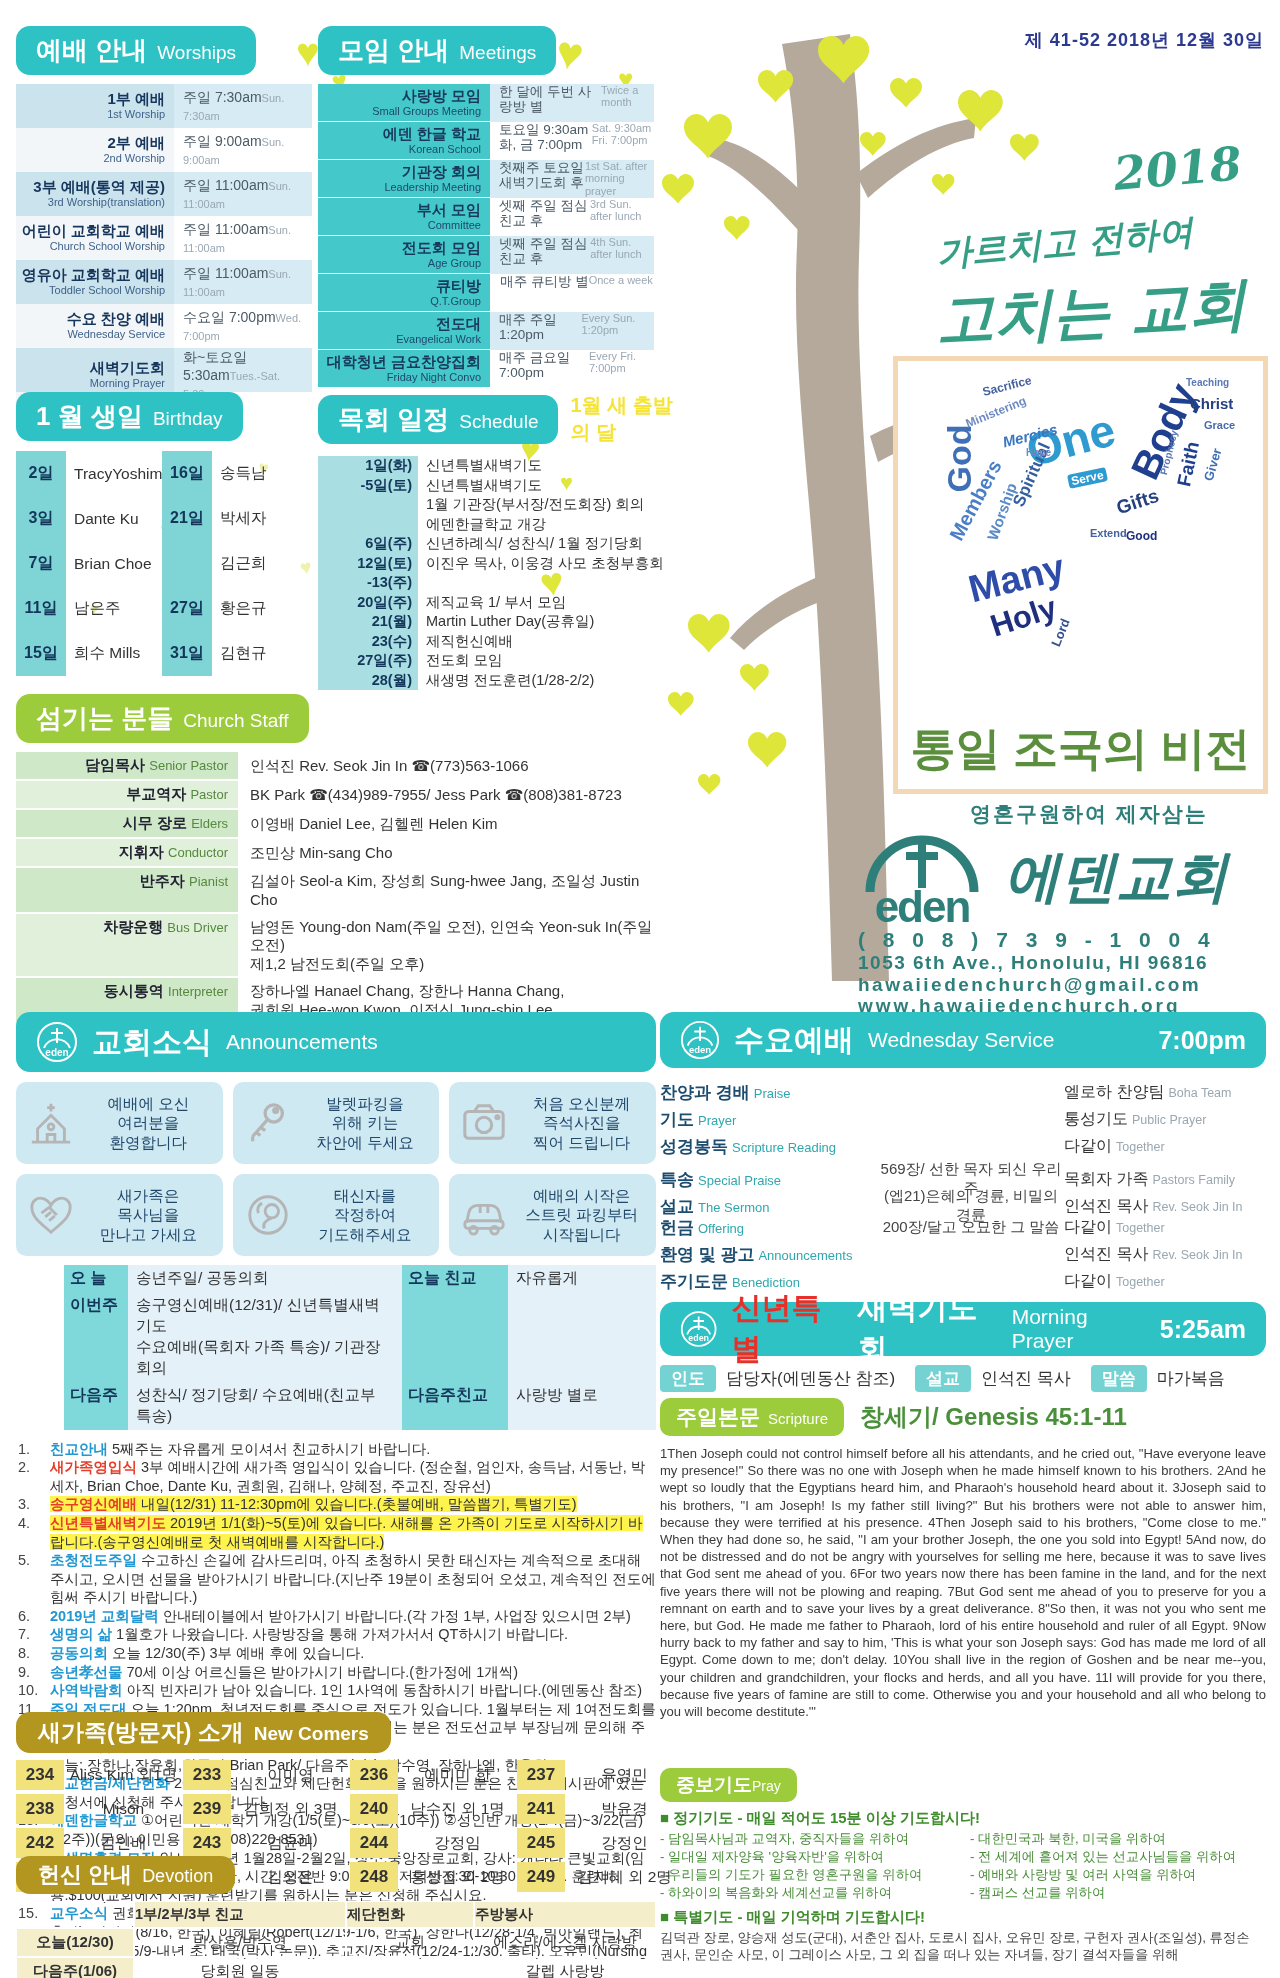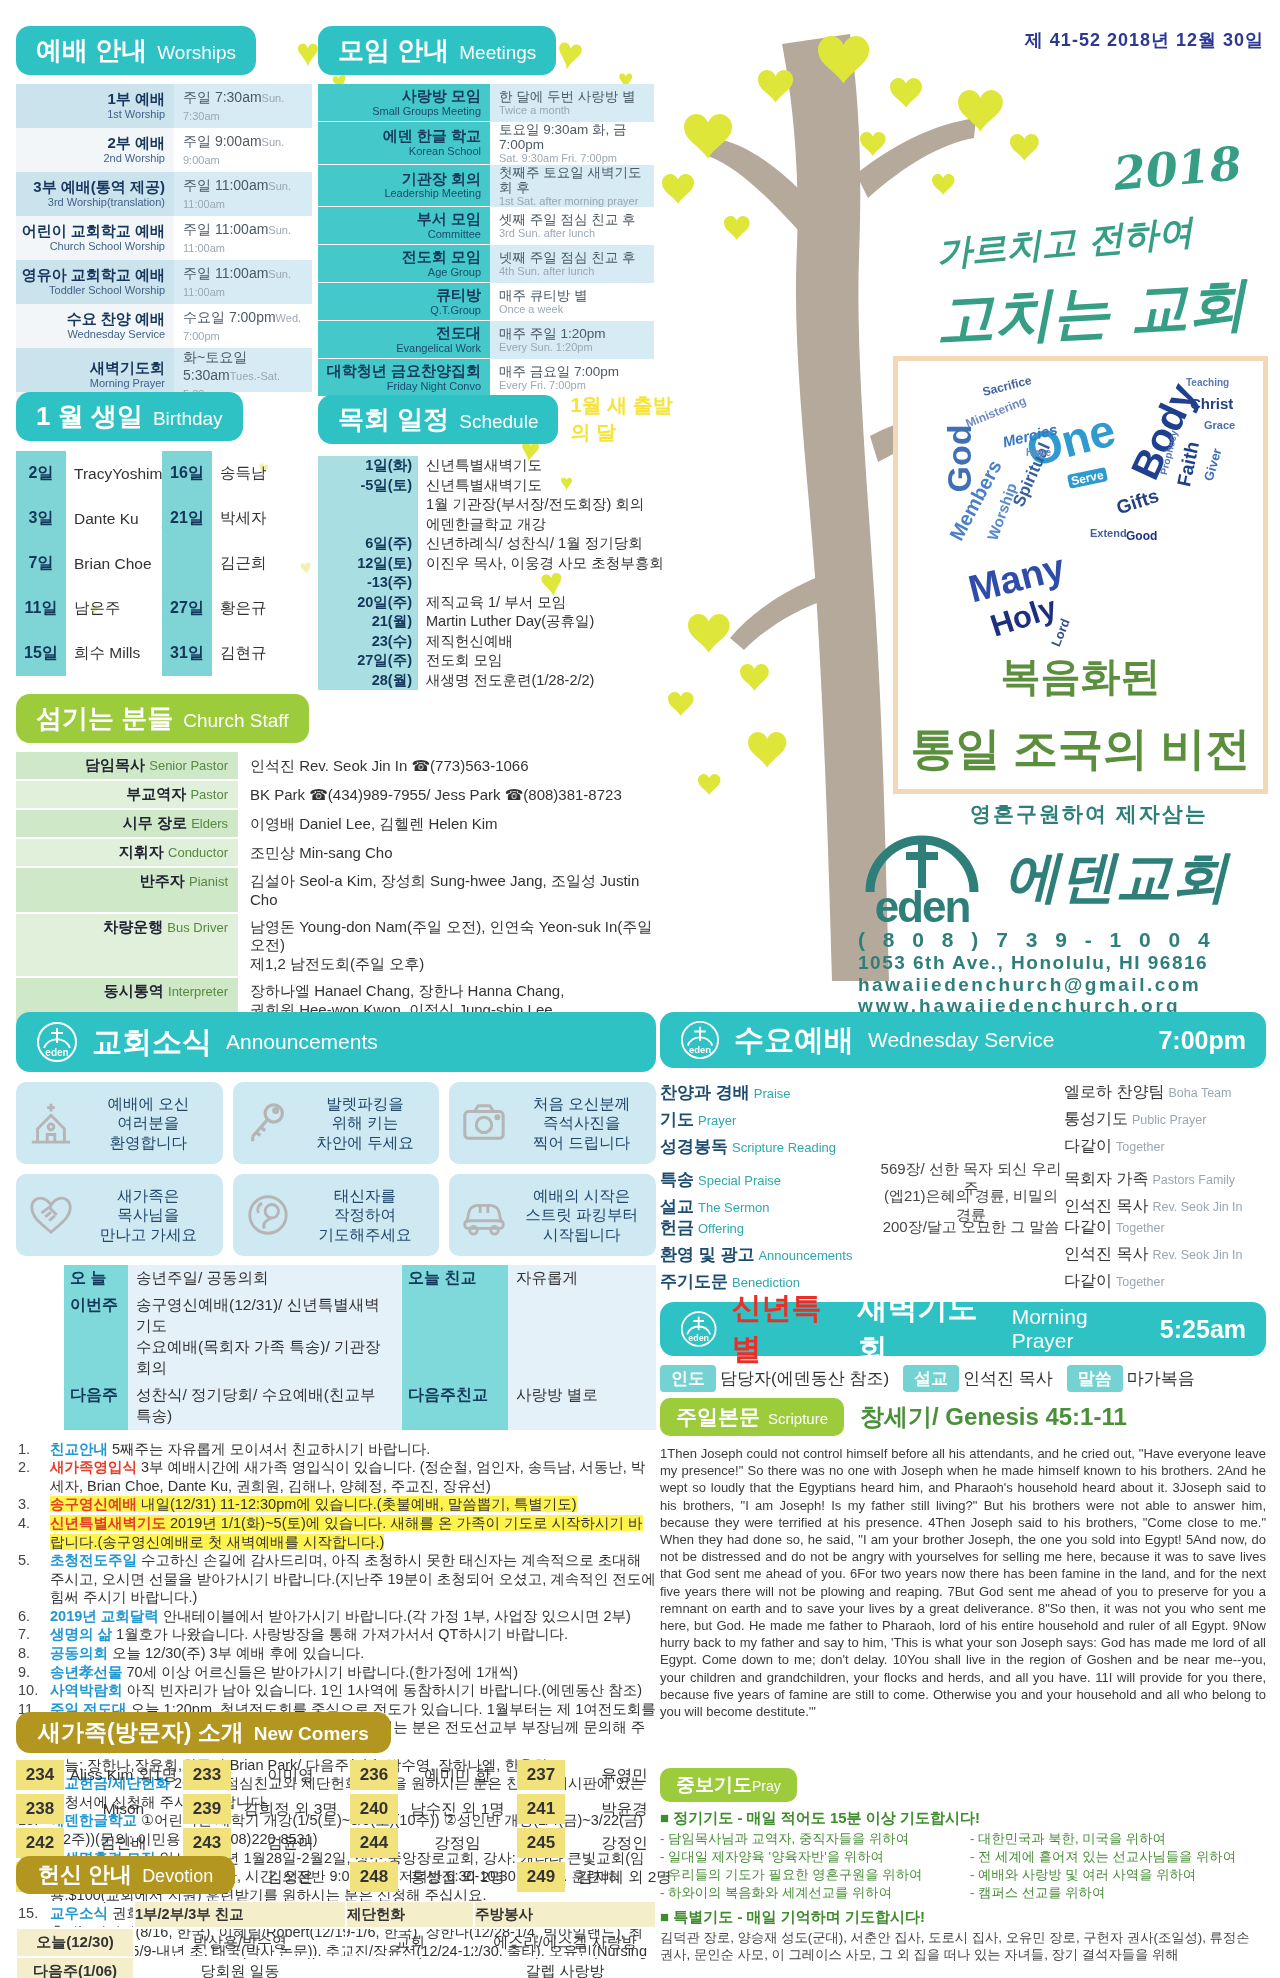--- a/index.html
+++ b/index.html
@@ -20,21 +20,21 @@
   .wrow .lab .en{font-size:11px;color:#40628a;line-height:1.15;}
   .wrow .val{padding-left:9px;}
   .wrow .val .kr{font-size:14px;color:#4c5a66;line-height:1.15;}
   .wrow .val .en{font-size:11px;color:#9aa8b4;line-height:1.15;}
   
   .mtbl{margin-top:9px;}
   .mrow{display:grid;grid-template-columns:172px 1fr;align-items:stretch;min-height:38px;}
   .mrow .lab{background:#45c8c9;text-align:right;padding-right:9px;display:flex;flex-direction:column;justify-content:center;border-bottom:1px solid #fff;}
   .mrow .lab .kr{font-size:15px;font-weight:bold;color:#173a5c;line-height:1.1;}
   .mrow .lab .en{font-size:11px;color:#1c4a6e;line-height:1.12;}
-  .mrow .val{padding-left:9px;display:flex;flex-direction:column;justify-content:center;}
+  .mrow .val{padding-left:9px;display:flex;flex-direction:row;justify-content:center;}
   .mrow:nth-child(odd) .val{background:#d6ebf3;}
   .mrow .val .kr{font-size:13.5px;color:#4c5a66;line-height:1.12;}
   .mrow .val .en{font-size:11px;color:#9aa8b4;line-height:1.12;}
   
   .btbl{margin-top:10px;}
   .brow{display:grid;grid-template-columns:50px 96px 50px 96px;align-items:stretch;height:45px;}
   .brow .d{background:#7fd4d6;color:#14365a;font-weight:bold;font-size:16px;display:flex;align-items:center;justify-content:center;}
   .brow .n{font-size:15.5px;color:#333;display:flex;align-items:center;padding-left:8px;}
   
   .stbl{margin-top:10px;}
@@ -102,21 +102,21 @@
   .dvtbl .rv{font-size:15px;color:#333;text-align:center;padding:4px 0;border:1px solid #fff;}
   
   .wedrows{margin-top:11px;}
   .wdr{display:grid;grid-template-columns:218px 1fr 202px;height:27px;align-items:center;}
   .wdr .c1 .kr{font-size:17px;font-weight:bold;color:#1c4c6e;}
   .wdr .c1 .en{font-size:13px;color:#2fa8ad;margin-left:4px;}
   .wdr .c2{text-align:center;font-size:15px;color:#444;}
   .wdr .c3 .kr{font-size:16px;color:#333;}
   .wdr .c3 .en{font-size:12.5px;color:#9aa7b0;margin-left:4px;}
   .morn-red{color:#e8302a;}
-  .badgerow{display:flex;align-items:center;gap:4px;margin-top:9px;}
+  .badgerow{display:flex;align-items:center;gap:10px;margin-top:9px;}
   .bdg{background:#74d2d3;color:#fff;font-weight:bold;font-size:17px;border-radius:4px;padding:2px 11px;}
   .badgerow .bt{font-size:17px;color:#333;margin-right:10px;}
   .scriprow{display:flex;align-items:center;gap:16px;}
   .scrippill{display:inline-flex;align-items:baseline;gap:8px;background:#9ccb3b;color:#fff;border-radius:10px;padding:5px 16px;font-weight:bold;}
   .scrippill .kr{font-size:21px;}
   .scrippill .en{font-size:15px;font-weight:normal;}
   .scripref{font-size:24px;font-weight:bold;color:#4a8f3a;}
   .scriptext{margin-top:9px;font-size:13px;line-height:17.2px;color:#3b3b3b;text-align:justify;}
   
   .praypill{display:inline-flex;align-items:baseline;background:#9ccb3b;color:#fff;border-radius:10px;padding:4px 16px;font-weight:bold;}
@@ -493,21 +493,20 @@
       <span class="cw" style="left:268px;top:92px;font-size:19px;color:#1f3f8f;transform:rotate(-78deg);">Faith</span>
       <span class="cw" style="left:298px;top:96px;font-size:13px;color:#3f6fb5;transform:rotate(-74deg);">Giver</span>
       <span class="cw" style="left:218px;top:130px;font-size:19px;color:#24407f;transform:rotate(-18deg);">Gifts</span>
       <span class="cw" style="left:170px;top:110px;font-size:12px;color:#fff;background:#2e9ad0;padding:0 3px;border-radius:3px;transform:rotate(-12deg);">Serve</span>
       <span class="cw" style="left:228px;top:168px;font-size:12px;color:#1f2f7f;">Good</span>
       <span class="cw" style="left:192px;top:166px;font-size:11px;color:#44619f;">Extend</span>
       <span class="cw" style="left:148px;top:264px;font-size:13px;color:#33508f;transform:rotate(-68deg);">Lord</span>
       <span class="cw" style="left:128px;top:86px;font-size:10px;color:#6d89c0;">Hope</span>
       <span class="cw" style="left:248px;top:86px;font-size:10px;color:#5a78b5;transform:rotate(-76deg);">Prophecy</span>
     </div>
-    <div class="vision v1">복음화된</div>
     <div class="vision v2">통일 조국의 비전</div>
   </div>
 
   <div class="abs logoblock" style="left:858px;top:800px;width:410px;">
     <div class="tag">영혼구원하여 제자삼는</div>
     <div class="logorow">
       <svg width="140" height="96" viewBox="0 0 140 96">
         <path d="M12,62 A52,52 0 0 1 116,62" fill="none" stroke="#2e7f7a" stroke-width="9"></path>
         <path d="M64,8 L64,58 M48,26 L80,26" stroke="#2e7f7a" stroke-width="8"></path>
         <text x="64" y="92" text-anchor="middle" font-size="44" font-weight="bold" fill="#2e7f7a" letter-spacing="-2">eden</text>

